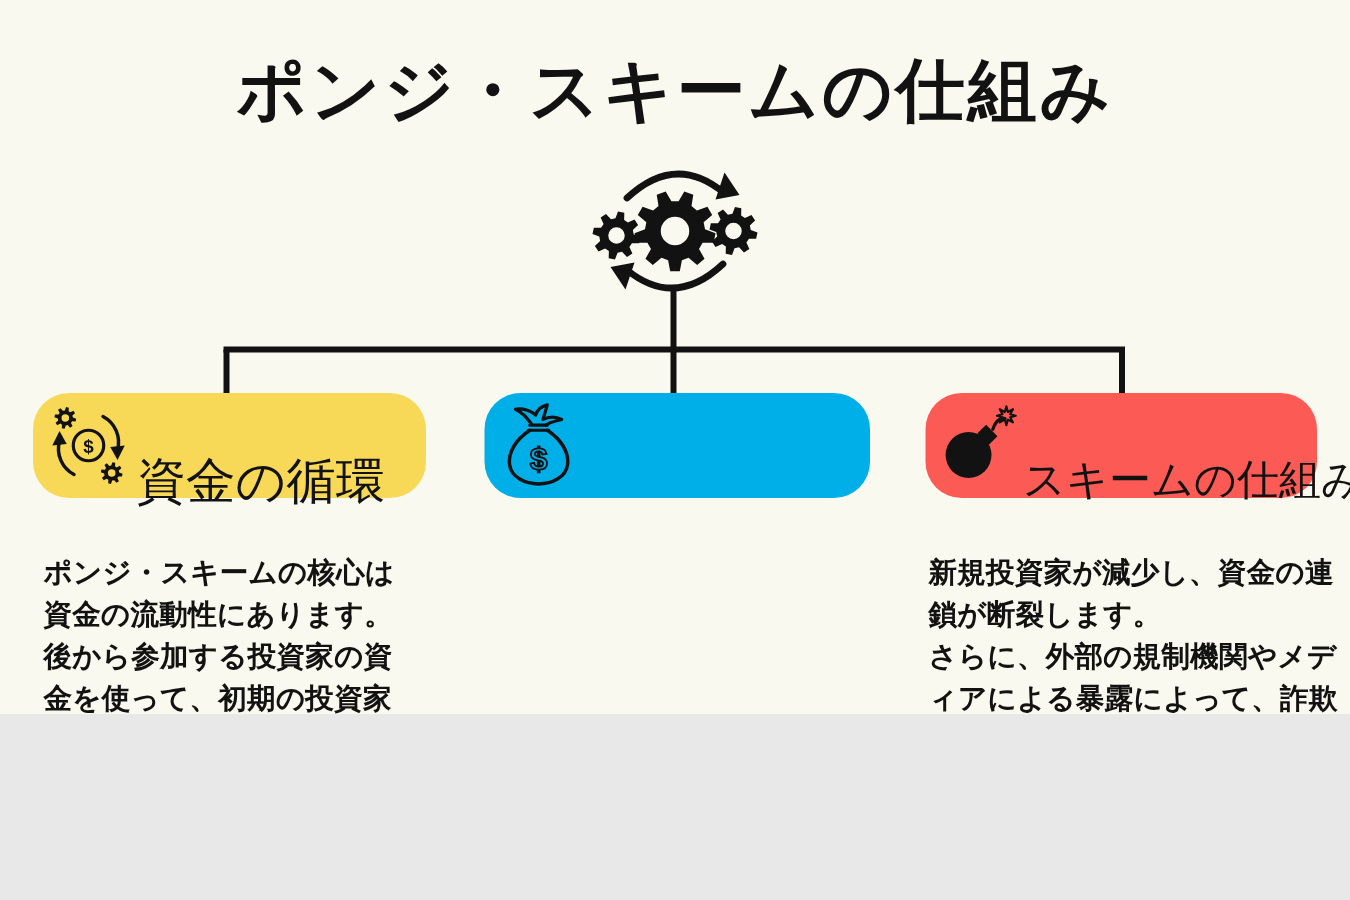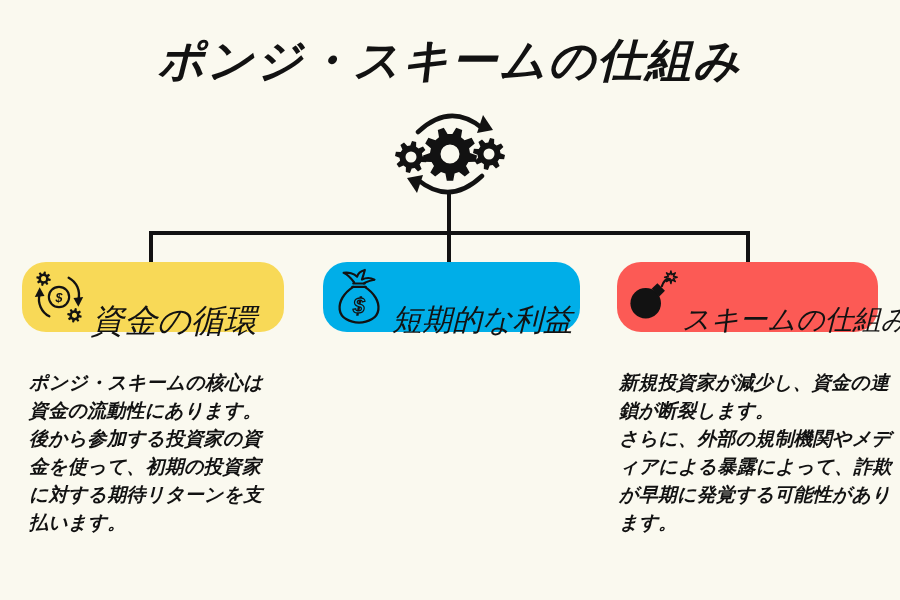--- a/index.html
+++ b/index.html
@@ -3,22 +3,22 @@
 <meta charset="utf-8">
 <style>
   :root{
     --bg:#FAF9EF; --ink:#121212;
     --c-funds:#F8D957; --c-profit:#00AEE8; --c-collapse:#FC5A55;
   }
   *{box-sizing:border-box; margin:0; padding:0;}
   html,body{background:#e8e8e8;}
   body{font-family:"Liberation Sans","DejaVu Sans",sans-serif; color:var(--ink);}
   .canvas{
-    position:relative; width:900px; height:600px; margin:0 auto;
-    background:var(--bg); overflow:hidden;font-style:italic;
+    position:relative; width:900px; height:476px; margin:0 auto;
+    background:var(--bg); overflow:hidden;
   }
   .title{
     position:absolute; left:0; right:0; top:30px;
     text-align:center; font-size:46px; font-weight:700; letter-spacing:2px;
     color:var(--ink);
   }
   .center-icon{position:absolute; left:388px; top:106px; width:124px; height:90px;}
   .line{position:absolute; background:var(--ink);}
   .line-v-center{left:447px; top:194px; width:4px; height:68px;}
   .line-h-main  {left:149px; top:231px; width:601px; height:4px;}
@@ -85,21 +85,20 @@
     <h2>資金の循環</h2>
   </div>
 
   <div class="card card-profit">
     <svg class="icon" width="58" height="58" viewBox="0 0 60 60" aria-hidden="true">
       <path class="stroke" stroke-width="2.2" d="M24,15 C21,11 18,7 13,5 C18,4 24,6 27,9 C28,5 31,3 35,2 C34,6 33,9 32,12 C36,10 41,10 45,12 C41,13 36,14 34,16"></path>
       <path class="stroke" stroke-width="2.2" d="M23,16 L35,16 M22,19.5 L36,19.5"></path>
       <path class="stroke" stroke-width="2.4" d="M23,19.5 C13,26 8,35 9,43 C10,52 20,56.5 29,56.5 C38,56.5 48,52 49,43 C50,35 45,26 35,19.5"></path>
       <text x="29" y="47" text-anchor="middle" font-size="22" font-weight="bold" fill="none" stroke="#121212" stroke-width="1.3">$</text>
     </svg>
-    <h2>短期的な利益</h2>
   </div>
 
   <div class="card card-collapse">
     <svg class="icon" width="54" height="54" viewBox="0 0 60 60" aria-hidden="true">
       <circle class="fill" cx="23" cy="37" r="17"></circle>
       <polygon class="fill" points="38.1,29.4 44.4,23.1 36,14.6 29.6,20.9"></polygon>
       <path class="stroke" d="M 41,18 Q 44,9 50,10" stroke-width="2.4"></path>
       <path class="stroke" stroke-width="1.6" d="M51.0,1.0L52.1,5.2L55.9,3.1L53.8,6.9L58.0,8.0L53.8,9.1L55.9,12.9L52.1,10.8L51.0,15.0L49.9,10.8L46.1,12.9L48.2,9.1L44.0,8.0L48.2,6.9L46.1,3.1L49.9,5.2Z"></path>
     </svg>
     <h2>スキームの仕組み</h2>

